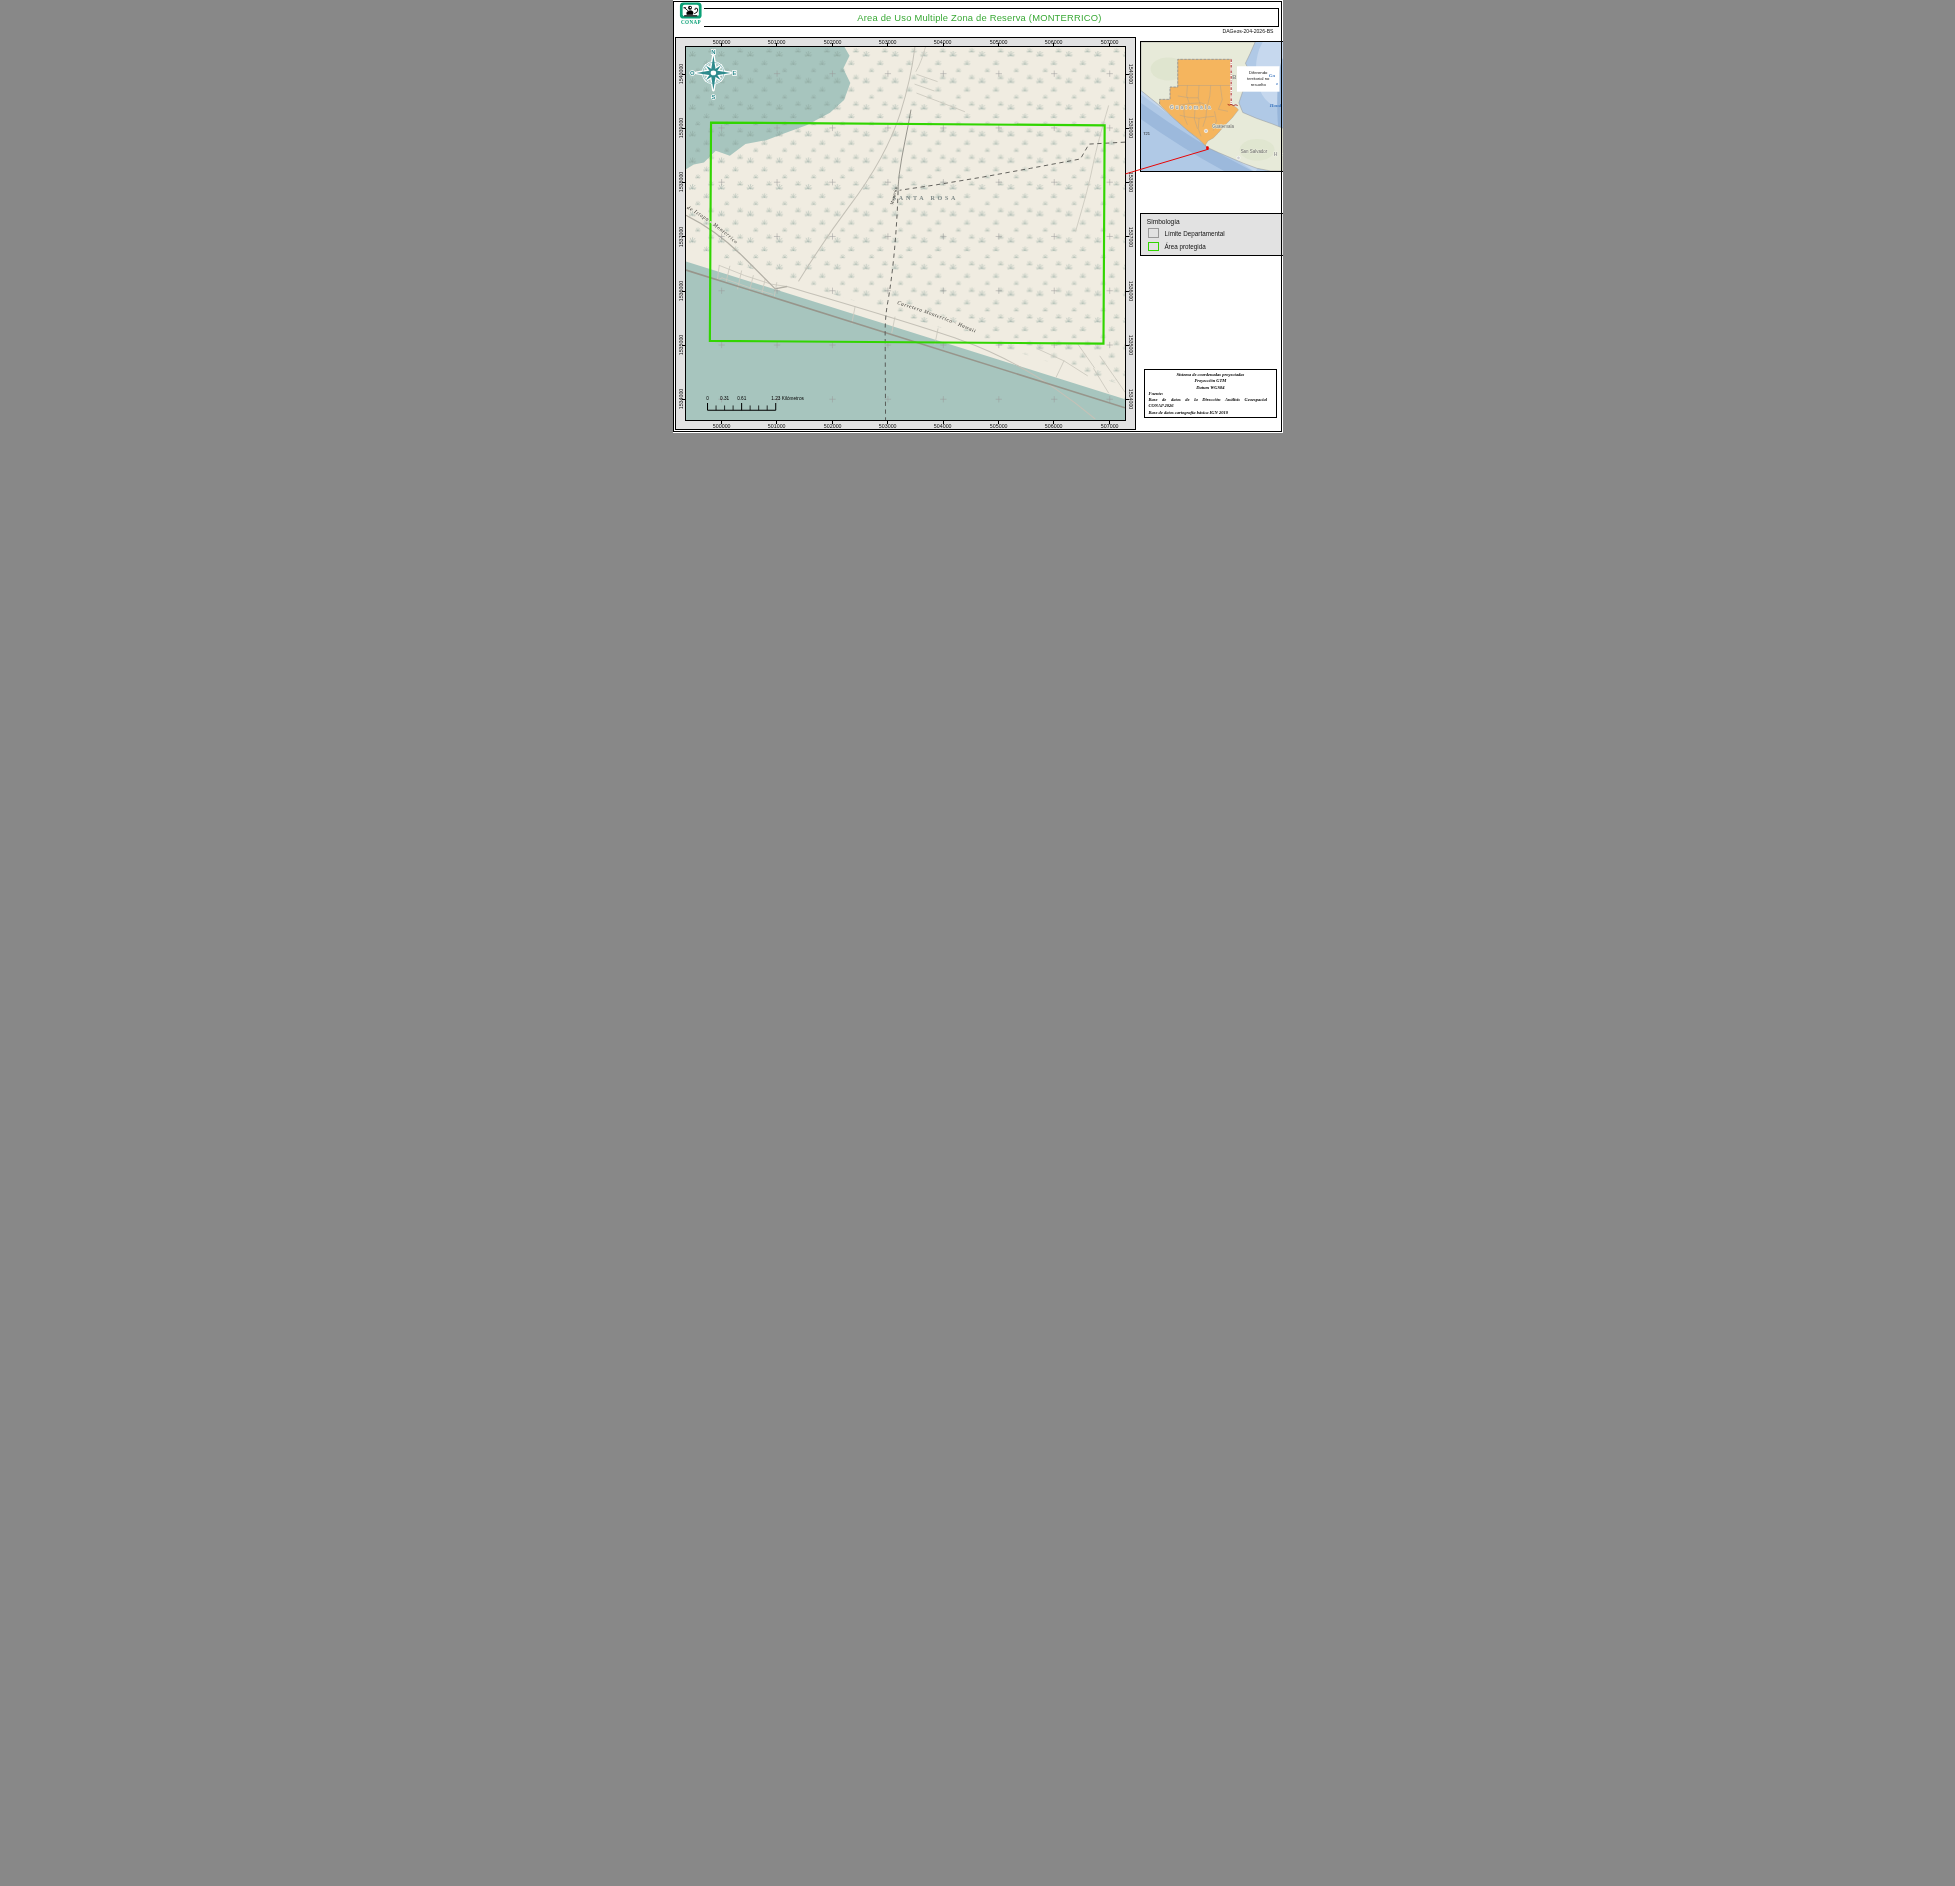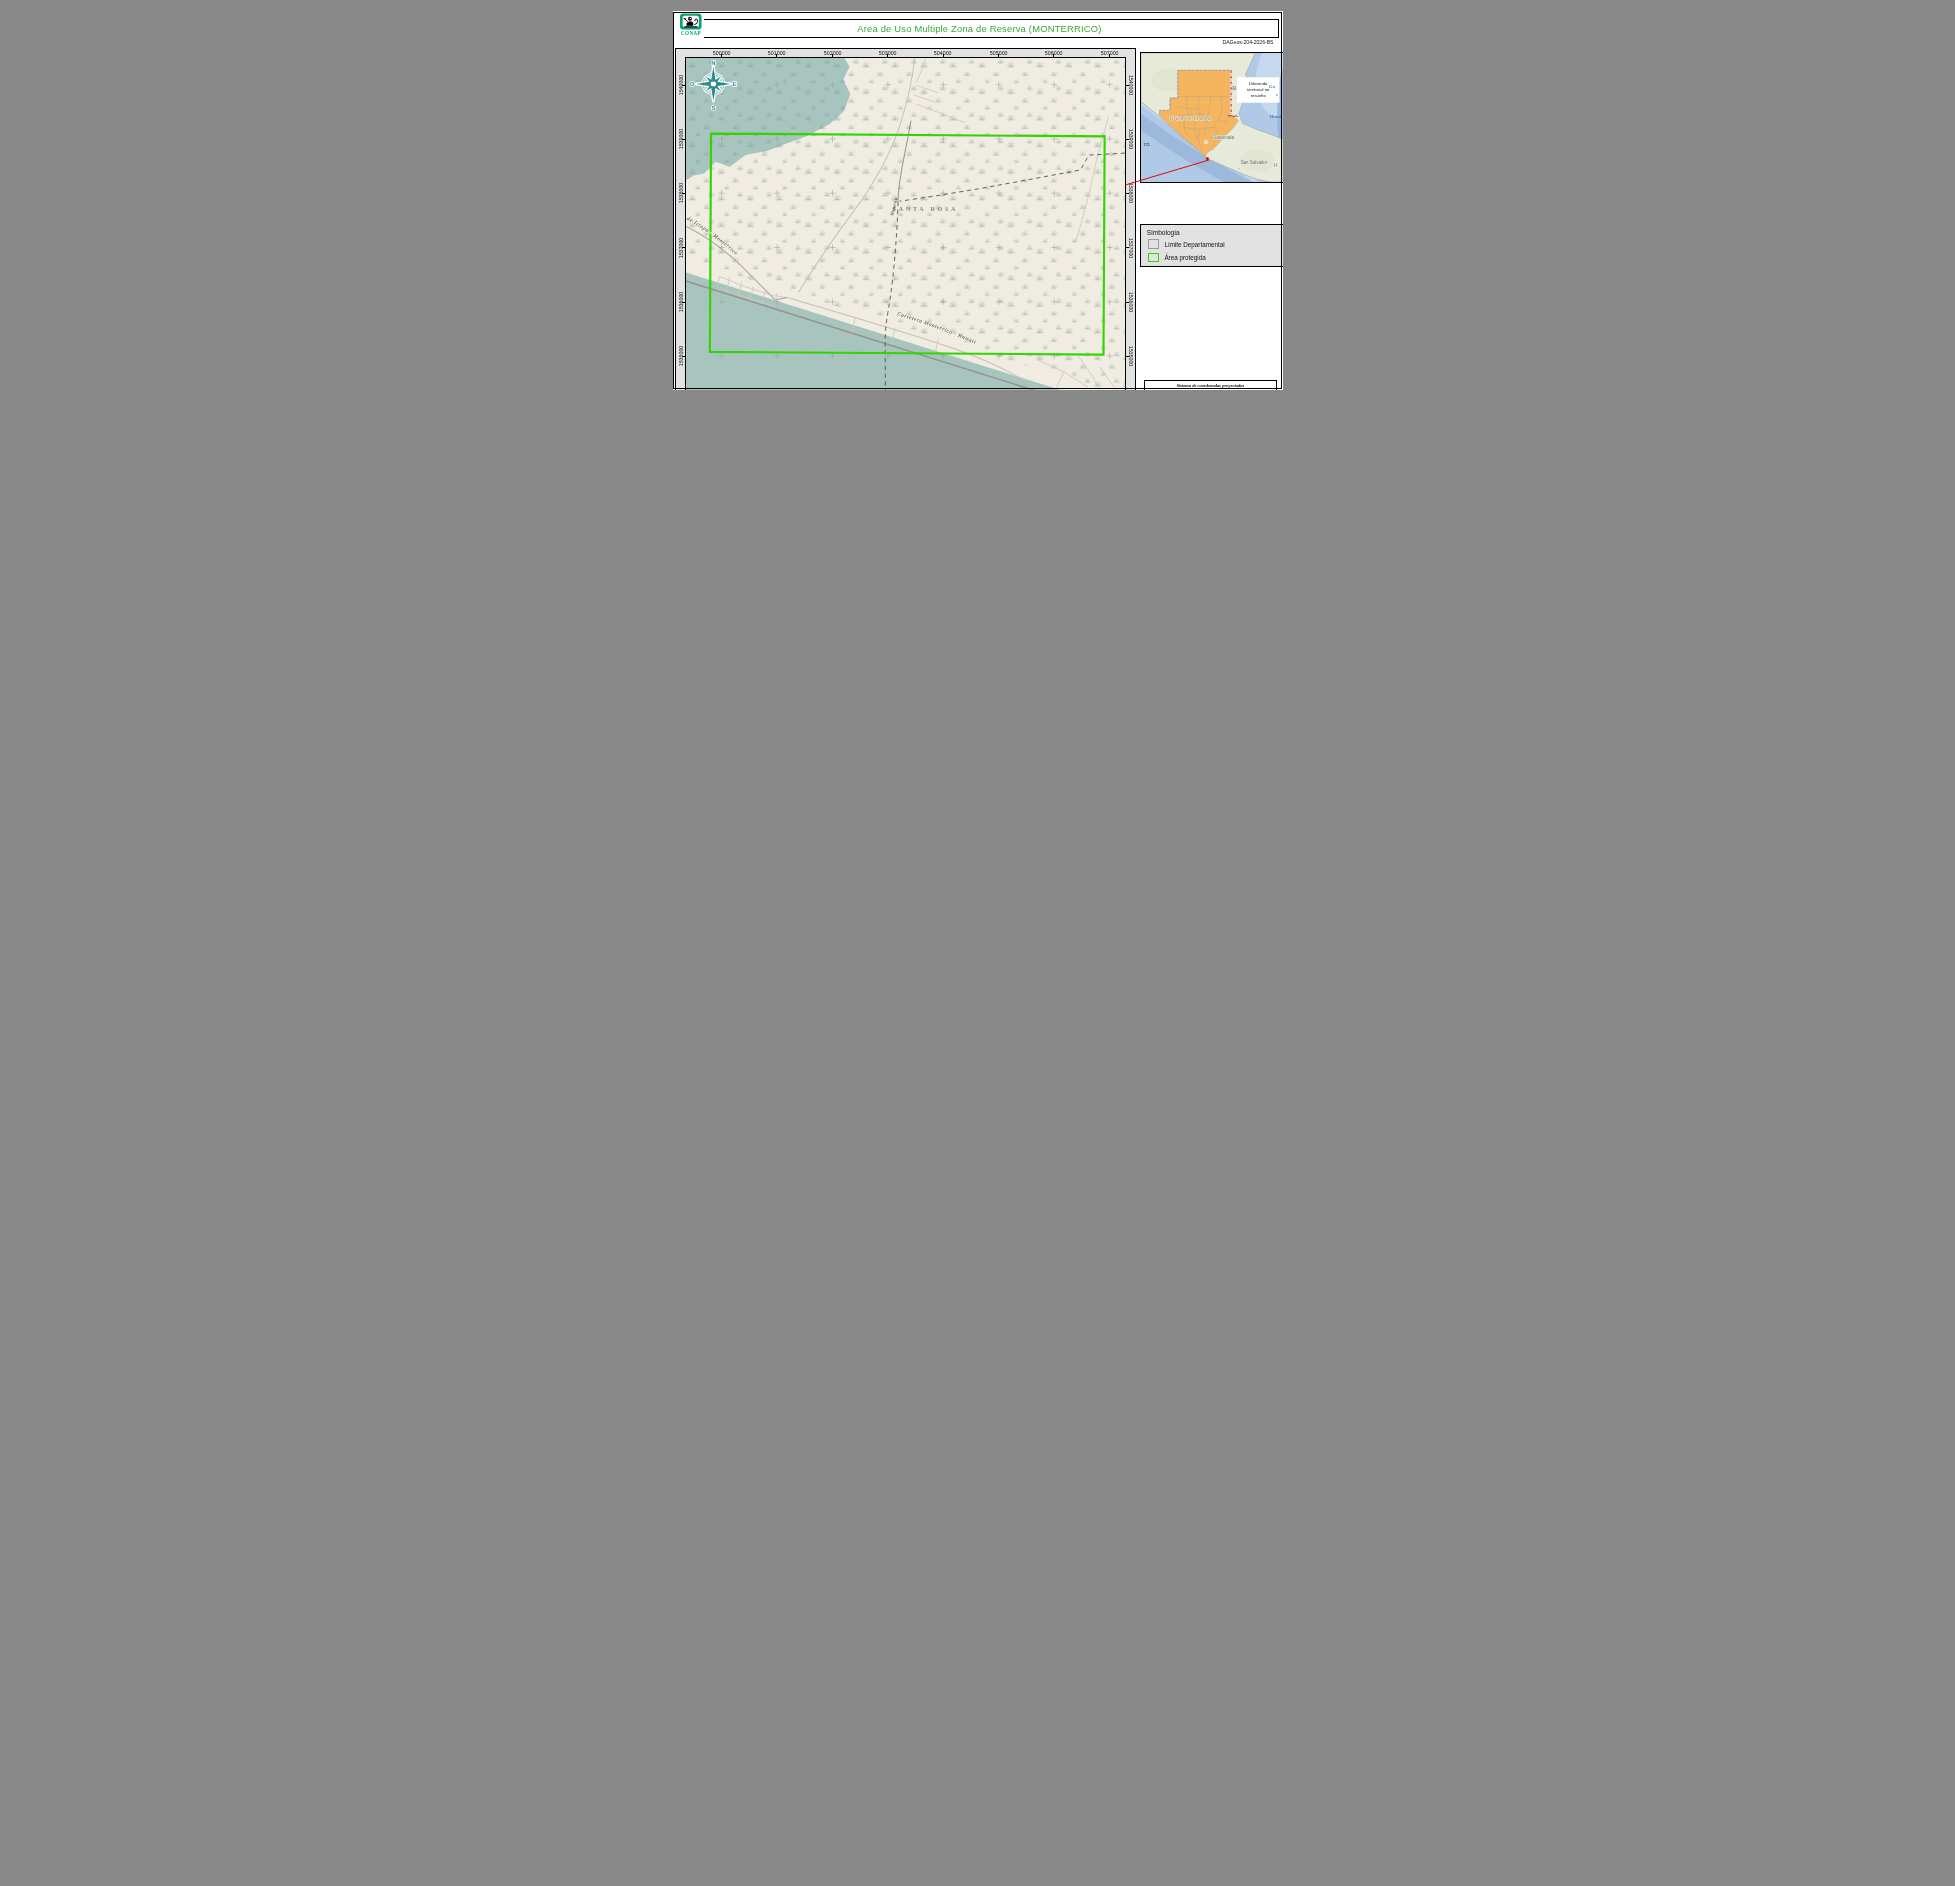--- a/index.html
+++ b/index.html
@@ -1,16 +1,16 @@
 <!DOCTYPE html>
 <html style="font-size:6.3px"><head>
 <meta charset="utf-8">
 <style>
   html,body{margin:0;padding:0;background:#888;}
-  .page{position:relative;width:610px;height:379px;background:#fff;margin:11px auto;
+  .page{position:relative;width:610px;height:433px;background:#fff;margin:0 auto;
         font-family:"Liberation Sans",sans-serif;overflow:hidden;}
   .page-border{position:absolute;inset:0.8px;border:1.6px solid #000;pointer-events:none;z-index:60;}
 
   
   .header-box{position:absolute;left:7.4px;top:8.2px;width:597px;height:17px;border:1.2px solid #000;background:#fff;z-index:5;}
   .page-title{position:absolute;left:0;right:0;top:0;height:17px;line-height:18px;text-align:center;
               font-size:9.4px;letter-spacing:0.2px;color:#39a935;font-weight:400;white-space:nowrap;}
   .logo{position:absolute;left:5.5px;top:2px;width:26px;height:26px;background:#fff;z-index:6;text-align:center;}
   .logo-label{font-family:"Liberation Serif",serif;font-weight:bold;font-size:5.1px;letter-spacing:0.4px;color:#0aa176;margin-top:-0.8px;}
   .doc-id{position:absolute;right:9px;top:28px;font-size:5.1px;color:#111;z-index:4;}

